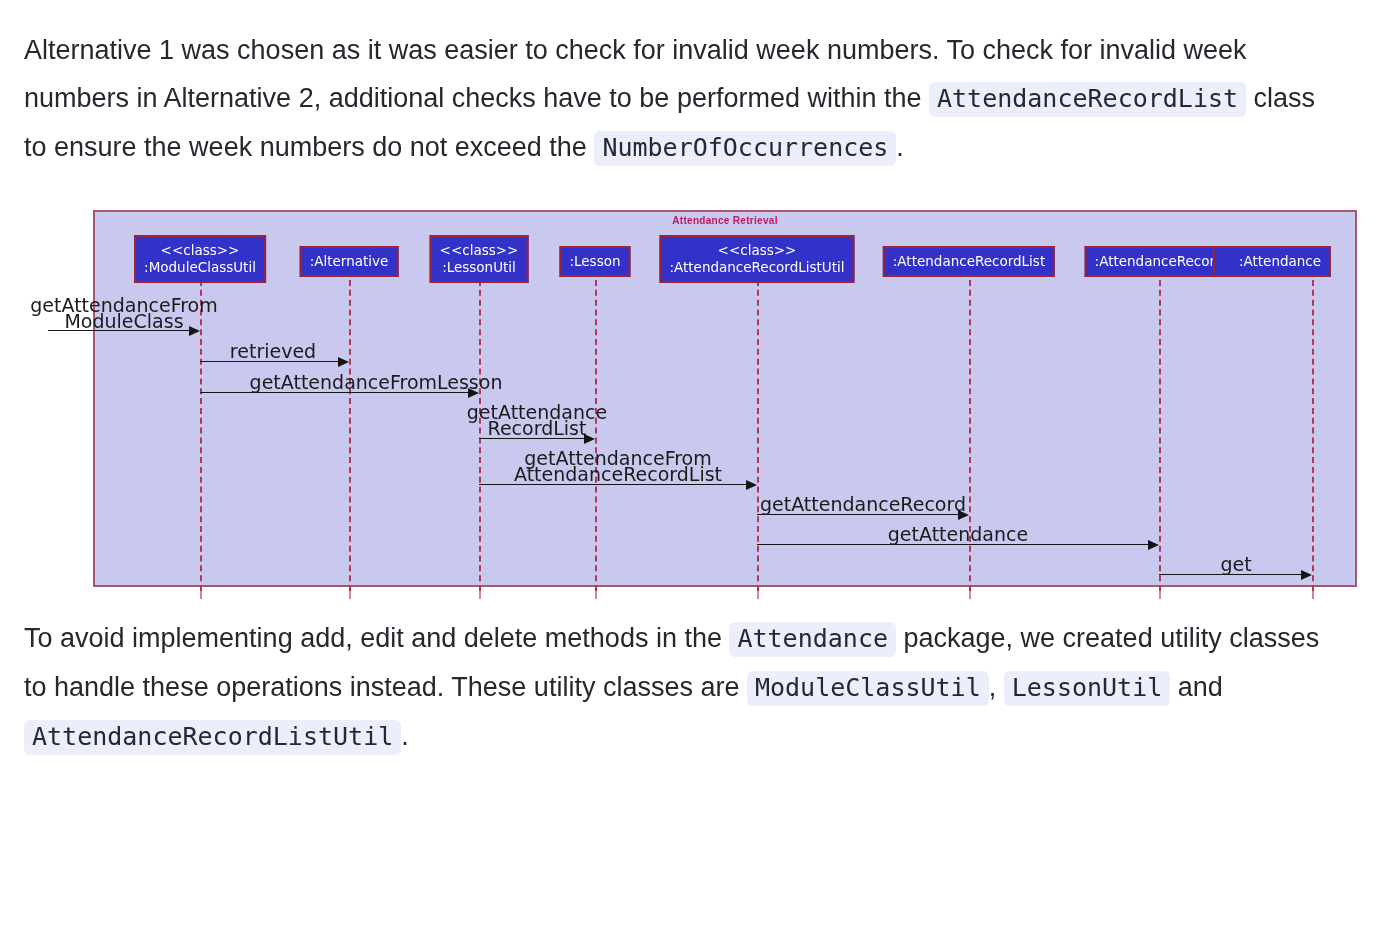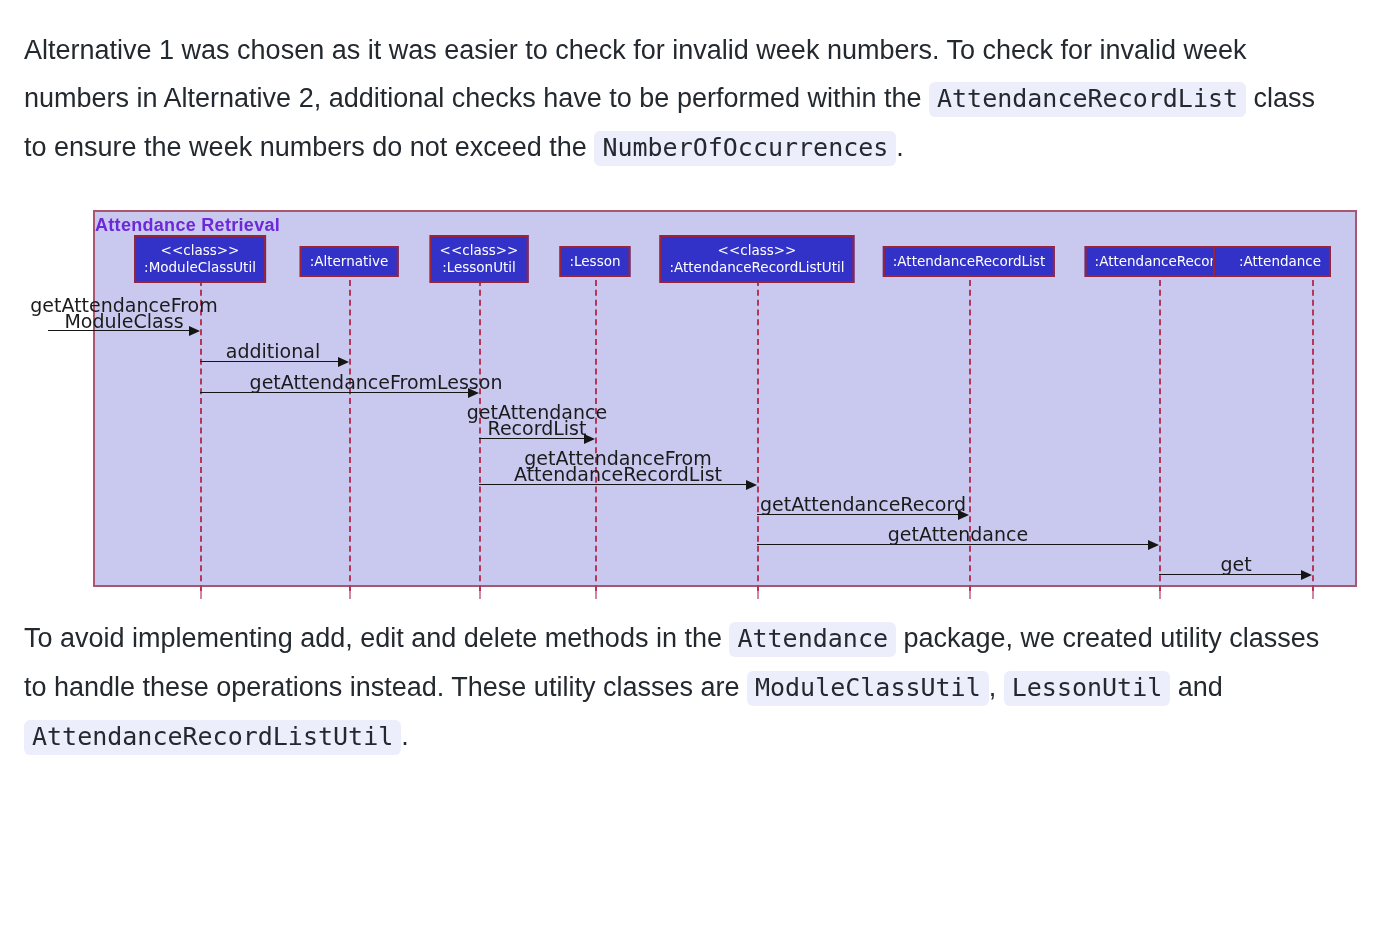--- a/index.html
+++ b/index.html
@@ -52,23 +52,24 @@
     height: 377px;
     background: #c9c9f0;
     border: 2px solid #a9576f;
     box-sizing: border-box;
   }
   .seq-title {
     position: absolute;
     top: 3px;
     left: 0;
     width: 100%;
-    font-size: 18px;
+    text-align: center;
+    font-size: 10px;
     font-weight: bold;
-    color: #6d28d9;
+    color: #be185d;
     letter-spacing: .3px;
   }
   .lifeline {
     position: absolute;
     top: 78px;
     width: 0;
     height: 311px;
     border-left: 2px dashed #b4365a;
   }
   .participant {
@@ -155,21 +156,21 @@
         <div class="participant" style="left: 1135px; top: 44px;">:AttendanceRecord</div>
         <div class="lifeline" style="left: 1288px;"></div>
         <div class="lifeline-stub" style="left: 1288px; top: 389px;"></div>
         <div class="participant" style="left: 1248px; top: 44px; padding-left: 24px;">:Attendance</div>
         <div class="msg-line" style="left: 24px; top: 128px; width: 144px;"></div>
         <div class="msg-head" style="left: 165px; top: 124px;"></div>
         <div class="msg-label" style="left: 100px; top: 95px;">getAttendanceFrom
 ModuleClass</div>
         <div class="msg-line" style="left: 176px; top: 159px; width: 141px;"></div>
         <div class="msg-head" style="left: 314px; top: 155px;"></div>
-        <div class="msg-label" style="left: 249px; top: 141px;">additional</div>
+        <div class="msg-label" style="left: 249px; top: 141px;">retrieved</div>
         <div class="msg-line" style="left: 176px; top: 190px; width: 271px;"></div>
         <div class="msg-head" style="left: 444px; top: 186px;"></div>
         <div class="msg-label" style="left: 313px; top: 172px; margin-left: 39px;">getAttendanceFromLesson</div>
         <div class="msg-line" style="left: 455px; top: 236px; width: 108px;"></div>
         <div class="msg-head" style="left: 560px; top: 232px;"></div>
         <div class="msg-label" style="left: 513px; top: 202px;">getAttendance
 RecordList</div>
         <div class="msg-line" style="left: 455px; top: 282px; width: 270px;"></div>
         <div class="msg-head" style="left: 722px; top: 278px;"></div>
         <div class="msg-label" style="left: 594px; top: 248px;">getAttendanceFrom

